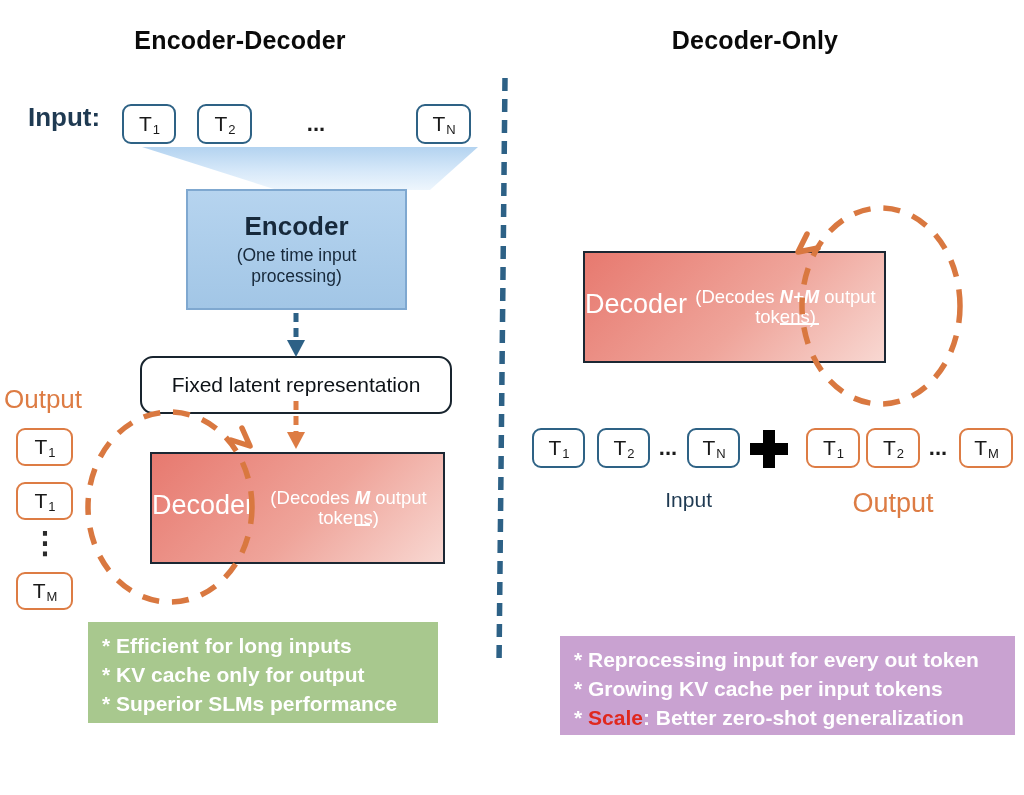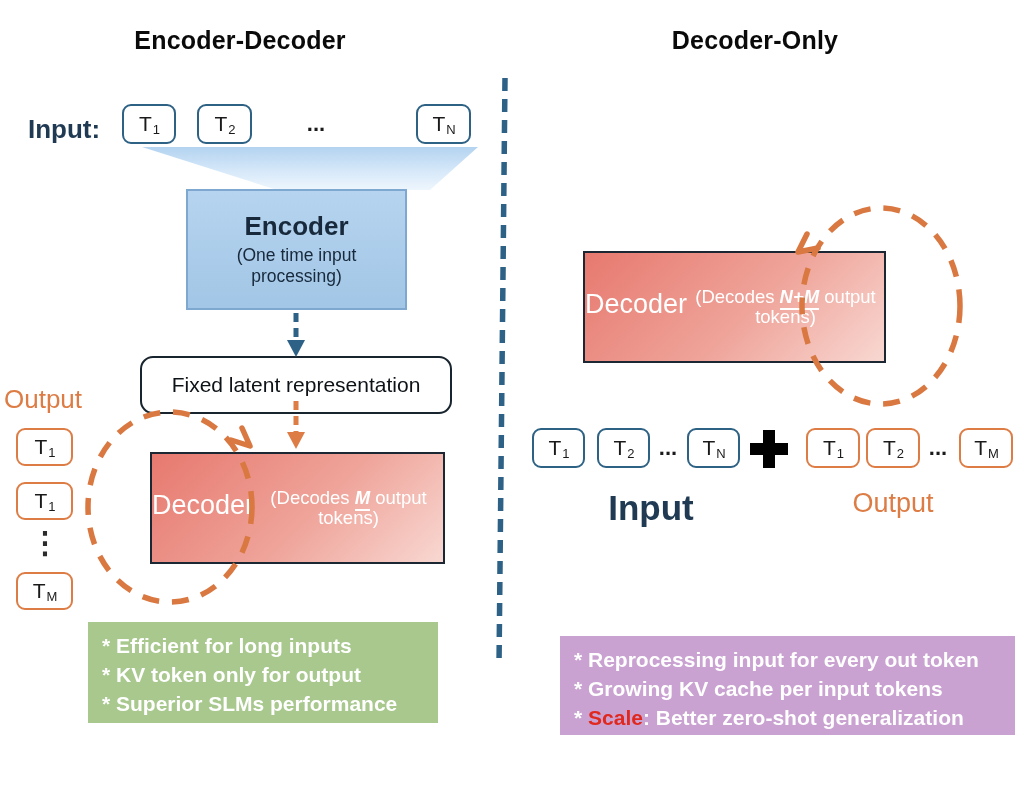--- a/index.html
+++ b/index.html
@@ -46,21 +46,21 @@
   }
 
   .decoder-box{
     background:linear-gradient(135deg,#e7796f 0%,#efa49a 55%,#f8d8d2 100%);
     border:2.5px solid #1b2733;
     display:flex;flex-direction:row;align-items:center;justify-content:center;
     color:#ffffff;text-align:center;
   }
   .decoder-box .ttl{font-size:27px;font-weight:500;line-height:1.1;margin-bottom:4px;}
   .decoder-box .sub{font-size:18.5px;line-height:1.1;}
-  .decoder-box .emph{font-weight:800;font-style:italic;border-bottom:2.5px solid #ffffff;padding-bottom:1px;}
+  .decoder-box .emph{font-weight:800;font-style:italic;border-bottom:2.5px solid #ffffff;padding-bottom:16px;}
 
   .note-box{
     color:#ffffff;font-weight:700;font-size:21px;line-height:1.38;
     padding:10px 15px 0 14px;
   }
   .note-box.green{background:#a8c88e;}
   .note-box.purple{background:#c9a2d1;}
   .note-box .scale-red{color:#e0281e;}
 
   .plus{position:absolute;}
@@ -69,21 +69,21 @@
 
   svg.overlay{position:absolute;left:0;top:0;pointer-events:none;}
 </style>
 </head>
 <body>
 
 <div id="canvas">
 
   <div class="abs col-title" style="left:80px;top:26px;width:320px;">Encoder-Decoder</div>
 
-  <div class="abs io-label" style="left:28px;top:114px;">Input:</div>
+  <div class="abs io-label" style="left:28px;top:102px;">Input:</div>
 
   <div class="abs tok blue" style="left:122px;top:104px;width:54px;height:40px;">
     <span>T</span>
       <span class="sub">1</span>
   </div>
   <div class="abs tok blue" style="left:197px;top:104px;width:55px;height:40px;">
     <span>T</span>
       <span class="sub">2</span>
   </div>
   <div class="abs ellipsis" style="left:292px;top:104px;width:48px;line-height:40px;">...</div>
@@ -119,21 +119,21 @@
       <span class="sub">M</span>
   </div>
 
   <div class="abs decoder-box" style="left:150px;top:452px;width:295px;height:112px;">
     <div class="ttl">Decoder</div>
     <div class="sub"><span>(Decodes </span><span class="emph">M</span><span> output tokens)</span></div>
   </div>
 
   <div class="abs note-box green" style="left:88px;top:622px;width:350px;height:101px;">
     <div>* Efficient for long inputs</div>
-    <div>* KV token only for output</div>
+    <div>* KV cache only for output</div>
     <div>* Superior SLMs performance</div>
   </div>
 
   <div class="abs col-title" style="left:570px;top:26px;width:370px;">Decoder-Only</div>
 
   <div class="abs decoder-box" style="left:583px;top:251px;width:303px;height:112px;">
     <div class="ttl">Decoder</div>
     <div class="sub"><span>(Decodes </span><span class="emph">N+M</span><span> output tokens)</span></div>
   </div>
 
@@ -160,21 +160,21 @@
   <div class="abs tok orange" style="left:866px;top:428px;width:54px;height:40px;">
     <span>T</span>
       <span class="sub">2</span>
   </div>
   <div class="abs ellipsis" style="left:920px;top:428px;width:36px;line-height:40px;">...</div>
   <div class="abs tok orange" style="left:959px;top:428px;width:54px;height:40px;">
     <span>T</span>
       <span class="sub">M</span>
   </div>
 
-  <div class="abs io-label" style="left:590px;top:488px;width:122px;text-align:center;font-size:35px;font-weight:700;">Input</div>
+  <div class="abs io-label" style="left:590px;top:488px;width:122px;text-align:right;font-size:21px;font-weight:400;">Input</div>
   <div class="abs io-label orange" style="left:832px;top:488px;width:122px;text-align:center;font-size:27px;">Output</div>
 
   <div class="abs note-box purple" style="left:560px;top:636px;width:455px;height:99px;">
     <div>* Reprocessing input for every out token</div>
     <div>* Growing KV cache per input tokens</div>
     <div><span>* </span><span class="scale-red">Scale</span><span>: Better zero-shot generalization</span></div>
   </div>
 
   <svg class="overlay" width="1024" height="795" viewBox="0 0 1024 795">
 

